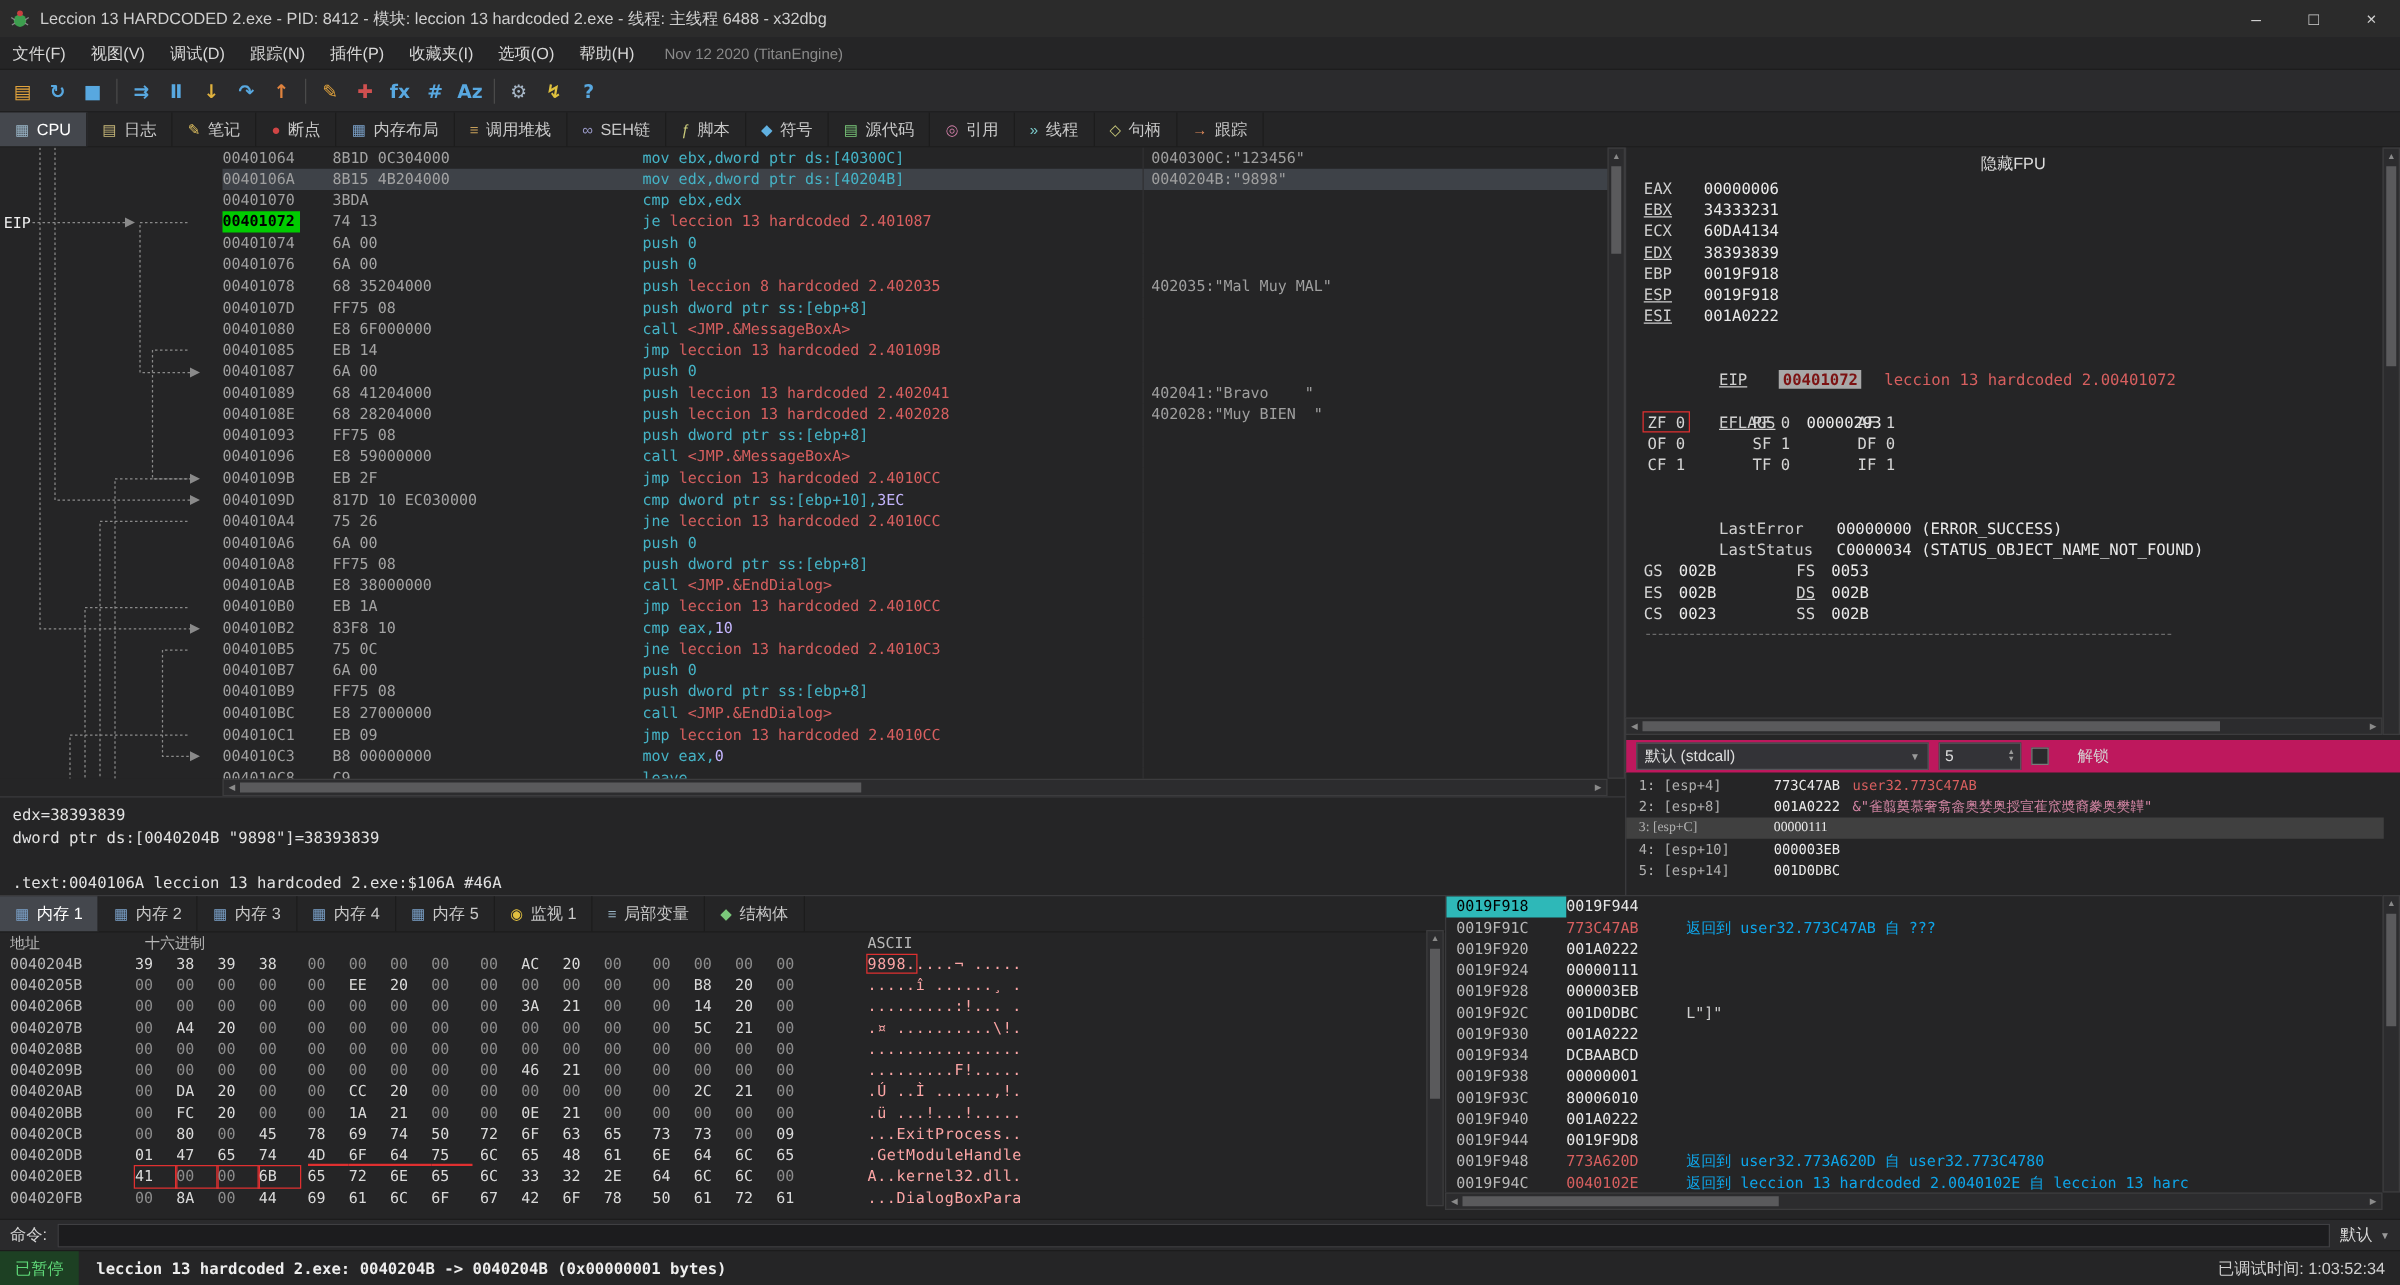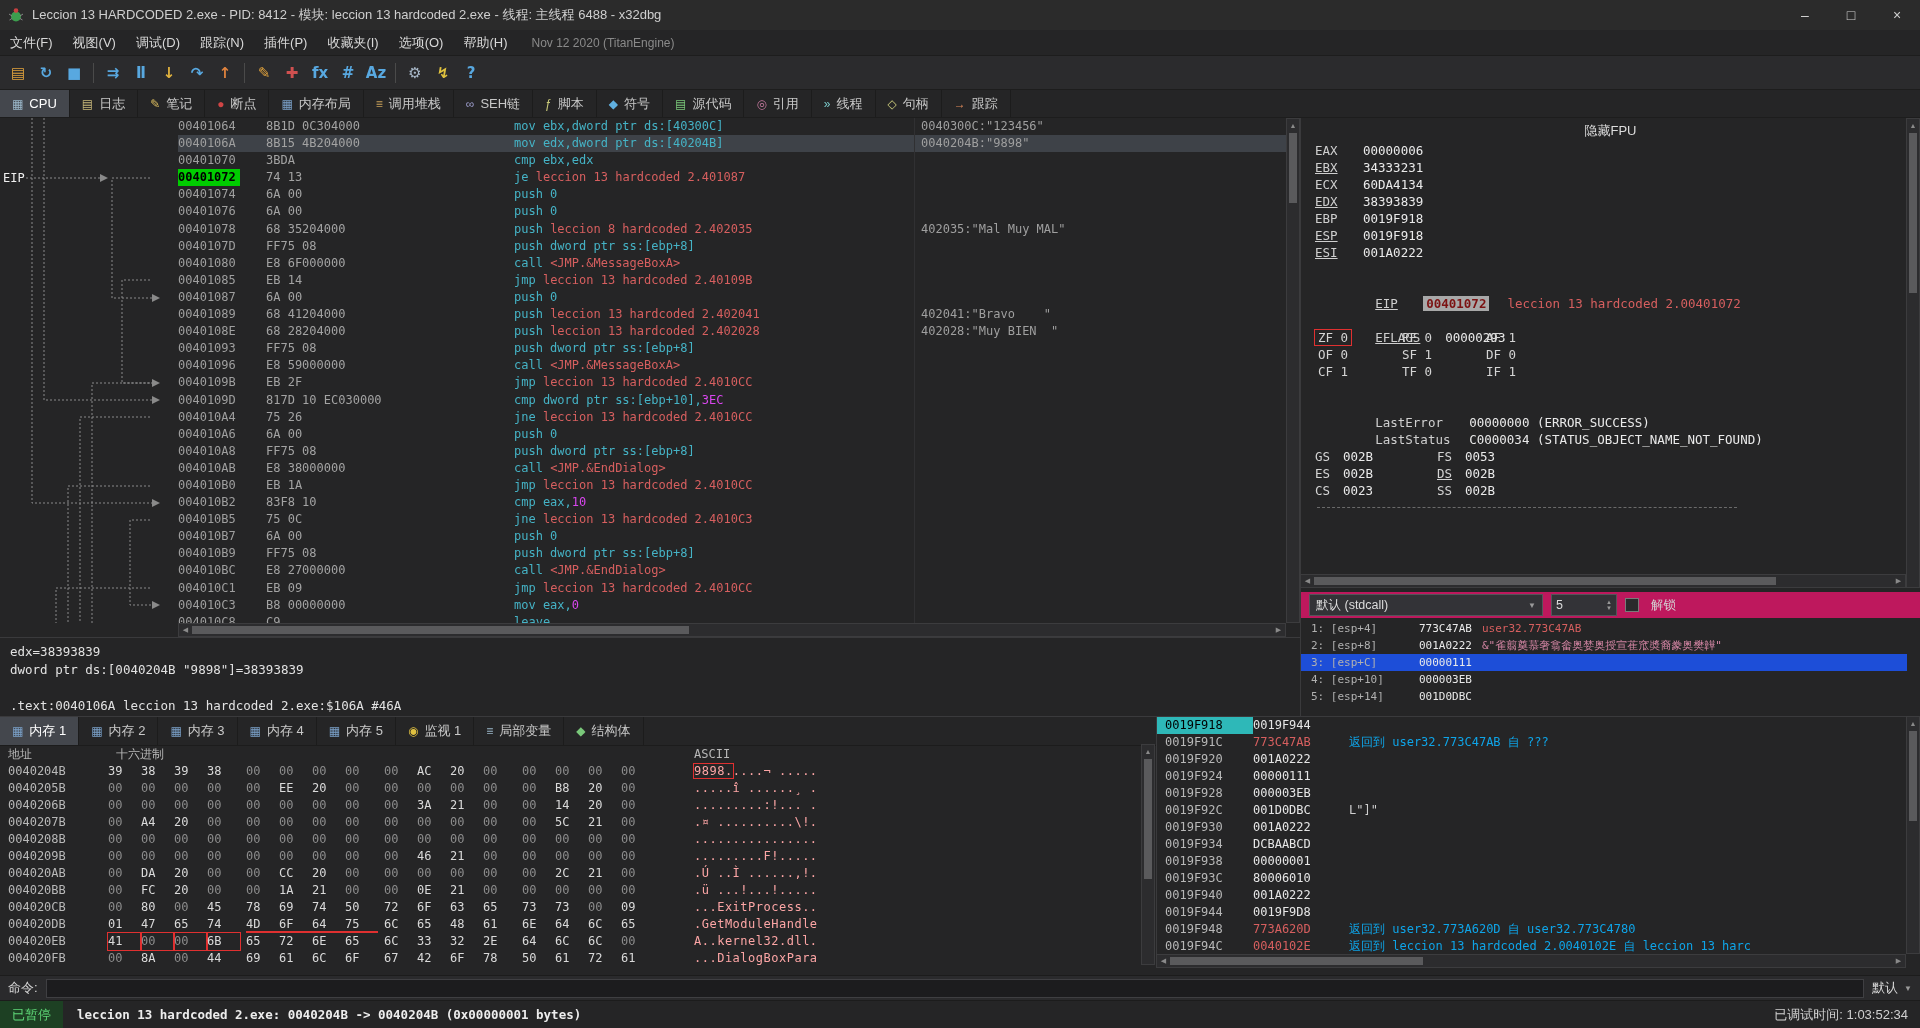--- a/index.html
+++ b/index.html
@@ -34,21 +34,21 @@
   #gutter-svg{position:absolute;left:0;top:0;}
   #disasm-rows{position:absolute;left:178px;top:0;right:0;}
   .drow{display:flex;height:17.1px;line-height:17.1px;}
   .drow *{white-space:pre;}
   .drow.sel{background:#3e4248;}
   .daddr{flex:none;width:62px;margin-right:26px;color:#9f9f9f;}
   .daddr.eip{background:#00cc00;color:#000;font-weight:bold;}
   .dbytes{flex:none;width:248px;color:#a3a3a3;}
   .dinstr{flex:none;width:400px;}
   .dcomment{flex:1;color:#9f9f9f;overflow:hidden;border-left:1px solid #303032;padding-left:6px;}
-  .m{color:#45b3c6;} .red{color:#d75f5f;} .num{color:#d946ef;}
+  .m{color:#45b3c6;} .red{color:#d75f5f;} .num{color:#c4b5fd;}
   
   .hscroll{position:absolute;background:#2c2c2e;border:1px solid #3c3c3e;box-sizing:border-box;
            display:flex;align-items:center;height:14px;}
   .htrack{flex:1;height:100%;display:flex;align-items:center;}
   .hthumb{height:8px;background:#5a5a5c;}
   .sarrow{width:13px;height:100%;display:flex;align-items:center;justify-content:center;
           font-size:7px;color:#8a8a8a;flex:none;}
   .vscroll{position:absolute;width:14px;background:#2c2c2e;border:1px solid #3c3c3e;box-sizing:border-box;}
   .vscroll .sarrow{width:100%;height:13px;}
   .vthumb{width:8px;margin:1px auto;background:#5a5a5c;}
@@ -89,26 +89,26 @@
   
   #args-bar{position:absolute;left:1300px;top:592px;width:620px;height:26px;display:flex;
             align-items:center;gap:8px;padding:0 8px;box-sizing:border-box;font-size:12.5px;
             border-left:1px solid #3a3a3c;background:#be185d;}
   .combo{flex:none;width:220px;height:20px;background:#333337;border:1px solid #55555a;
          display:flex;align-items:center;justify-content:space-between;padding:0 6px;color:#dcdcdc;}
   .combo .arr{font-size:8px;color:#9a9a9a;}
   .spin{flex:none;width:56px;height:20px;background:#333337;border:1px solid #55555a;
         display:flex;align-items:center;justify-content:space-between;padding:0 4px;color:#dcdcdc;}
   .spin .arrs{display:flex;flex-direction:column;font-size:6px;line-height:6px;color:#9a9a9a;}
-  .chkwrap{display:flex;align-items:center;gap:12px;color:#d4d4d4;}
+  .chkwrap{display:flex;align-items:center;gap:23px;color:#d4d4d4;}
   .chk{width:12px;height:12px;border:1px solid #7a7a7a;background:#2a2a2c;}
   #args-rows{position:absolute;left:1300px;top:620px;width:606px;height:96px;
              font-family:"DejaVu Sans Mono",monospace;font-size:11px;border-left:1px solid #3a3a3c;}
   .arow{height:17px;line-height:17px;padding-left:10px;white-space:pre;}
-  .arow.hl{background:#1d4ed8;}
+  .arow.hl{background:#404040;font-family:Liberation Serif, serif;}
   .albl{display:inline-block;width:100px;color:#b0b0b0;}
   .aval{color:#eaeaea;margin-left:8px;}
   .aext{margin-left:10px;}
   .aext.red{color:#d75f5f;}
   .aext.str{color:#d184a2;}
   
   #dumppane{position:absolute;left:0;top:716px;width:1156px;height:259px;background:#252526;
             border-top:1px solid #3a3a3c;box-sizing:border-box;}
   #dump-tabs{height:28px;display:flex;align-items:stretch;font-size:13px;border-bottom:1px solid #1c1c1c;}
   #dump-head{position:relative;height:17px;font-family:"DejaVu Sans Mono",monospace;font-size:12px;color:#b8b8b8;}

